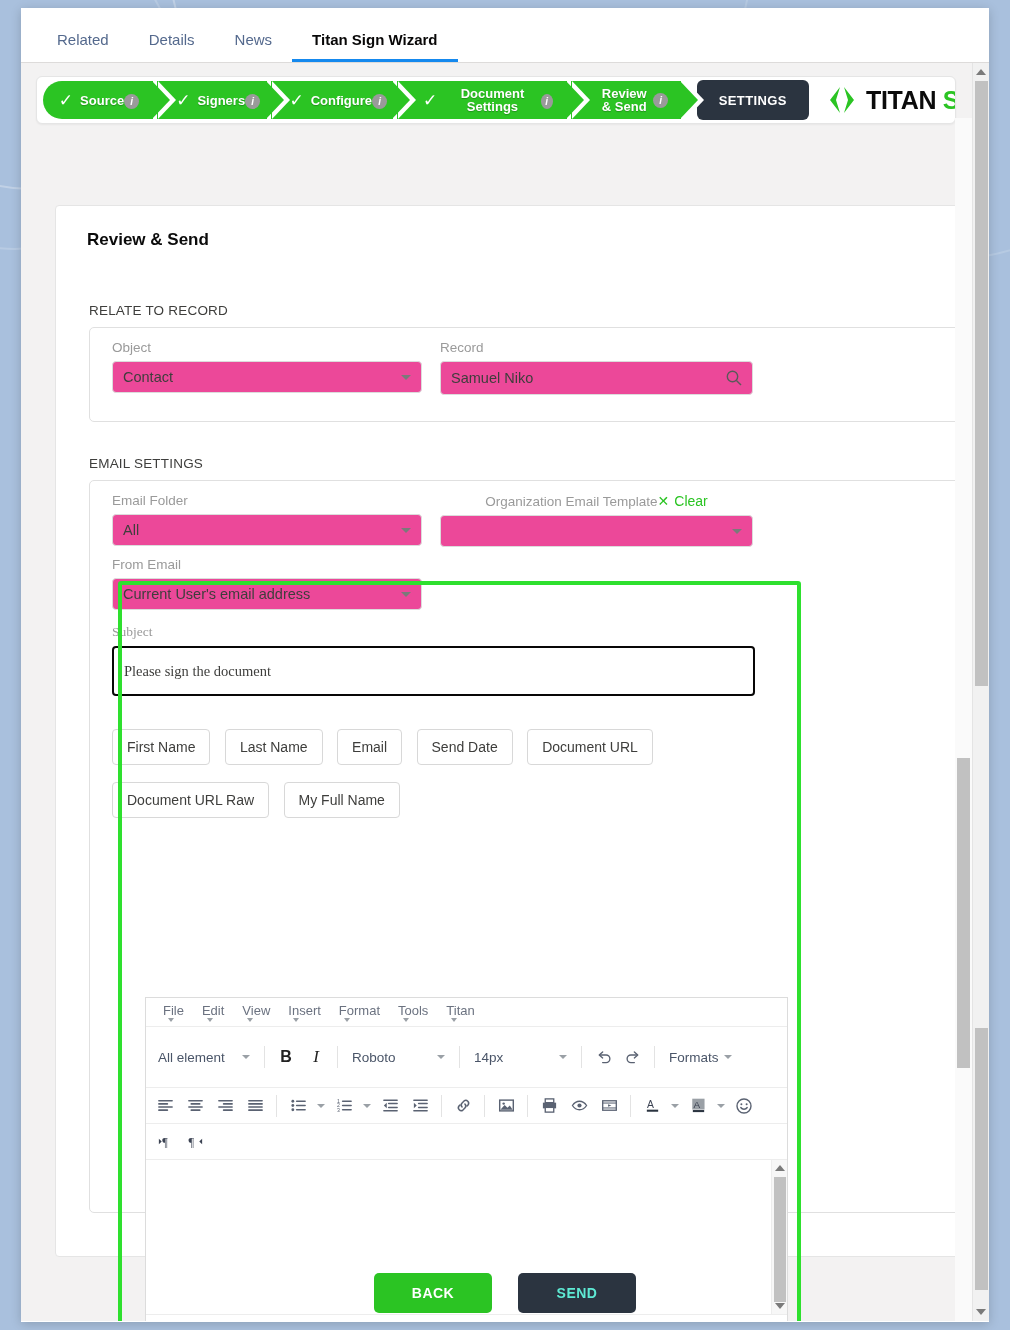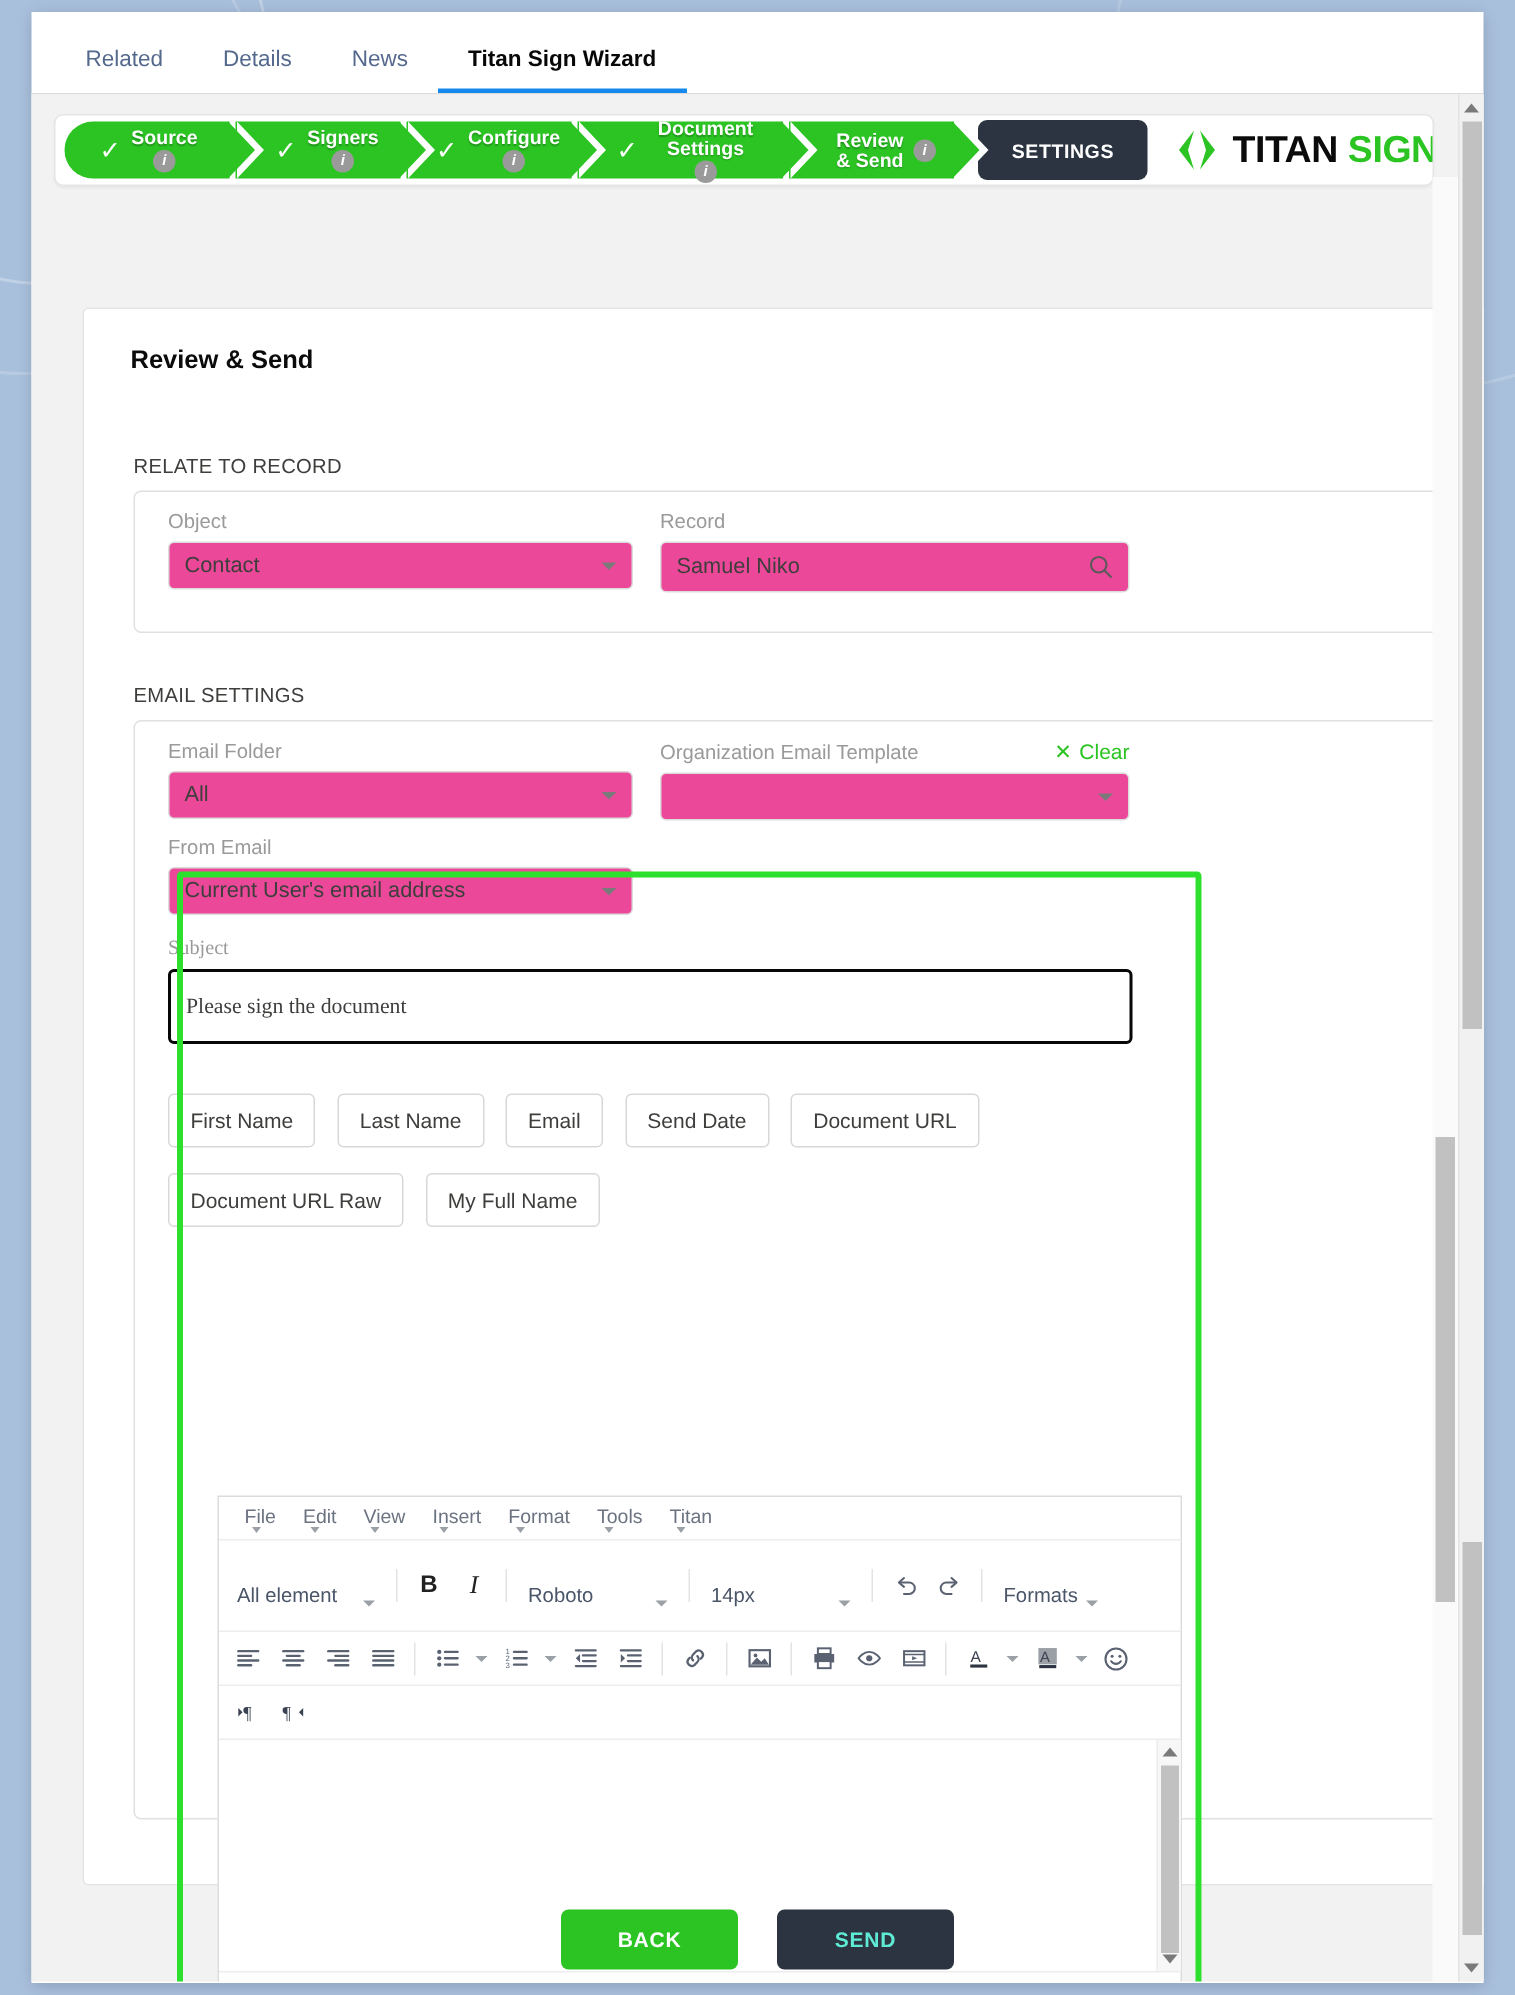--- a/index.html
+++ b/index.html
@@ -88,21 +88,21 @@
     content:""; position:absolute; right:-23px; top:0;
     width:0; height:0;
     border-top:19px solid transparent;
     border-bottom:19px solid transparent;
     border-left:18px solid #ffffff;
     z-index:1;
   }
   .step .tick{
     font-size:17px; line-height:1; margin-right:7px; color:#fff; font-weight:300;
   }
-  .step-body{ display:flex; flex-direction:column; align-items:center; line-height:13px;}
+  .step-body{ display:flex; flex-direction:row; align-items:center; line-height:13px;}
   .step-label{ font-size:13px; font-weight:bold; text-shadow:0 1px 1px rgba(0,0,0,.25); text-align:center;}
   .step-info{
     width:15px; height:15px; border-radius:50%;
     background:#9a9a9a; color:#fff; font-size:10px; font-style:italic;
     font-weight:bold;
     display:flex; align-items:center; justify-content:center;
     margin-top:2px;
   }
   .step.review{ padding-right:8px; }
   .step.review .step-body{ flex-direction:row; align-items:center; }
@@ -210,21 +210,21 @@
     display:flex; align-items:center; flex-wrap:wrap;
     padding:0 4px; border-bottom:1px solid #ededed; min-height:35px;
   }
   .tb-row{ display:flex; align-items:center; width:100%; min-height:35px;}
   .tb-btn{
     height:28px; min-width:28px; padding:0 5px; margin:0 1px;
     display:flex; align-items:center; justify-content:center;
     cursor:pointer; border-radius:3px; color:#4a5568; font-size:14px;
   }
   .tb-sel{
-    height:28px; display:flex; align-items:flex-end; justify-content:space-between;
+    height:28px; display:flex; align-items:center; justify-content:space-between;
     padding:0 6px; font-size:13.5px; color:#4a5568; cursor:pointer; margin:16px 2px;
   }
   .tb-sep{ width:1px; height:22px; background:#e3e3e3; margin:0 6px; }
   .tb-dn{
     margin-left:8px; width:0;height:0;
     border-left:4px solid transparent;border-right:4px solid transparent;
     border-top:4.5px solid #9aa0a6;
   }
   .mce-body{
     flex:1; position:relative; background:#fff; border-bottom:1px solid #ededed;
@@ -375,21 +375,21 @@
 
         <div style="position:absolute;left:22px;top:12px;">
           <div class="field-label">Email Folder</div>
           <div class="sel" style="margin-top:6px;width:310px;">
             <span>All</span>
             <span class="caret"></span>
           </div>
         </div>
 
         <div style="position:absolute;left:350px;top:12px;width:313px;">
-          <div style="display:flex;justify-content:space-between;align-items:center;">
+          <div style="display:flex;justify-content:center;align-items:center;">
             <span class="field-label">Organization Email Template</span>
             <span class="clear-link">
               <span class="x">✕</span>
               <span>Clear</span>
             </span>
           </div>
           <div class="sel" style="margin-top:6px;width:313px;">
             <span></span>
             <span class="caret"></span>
           </div>

